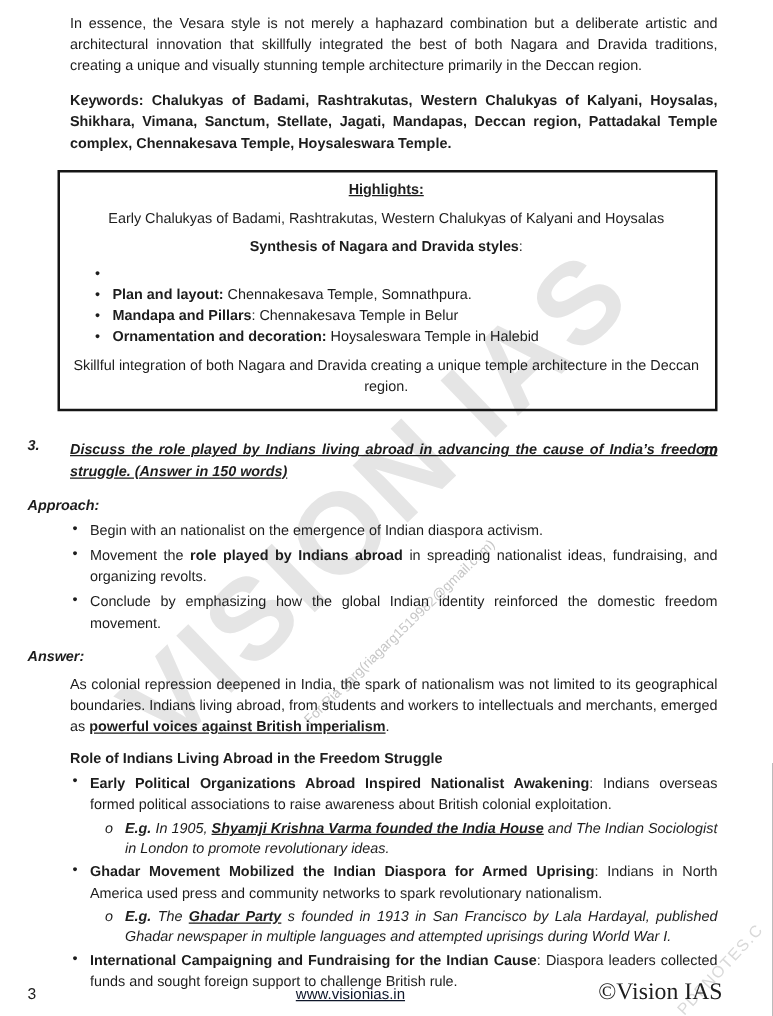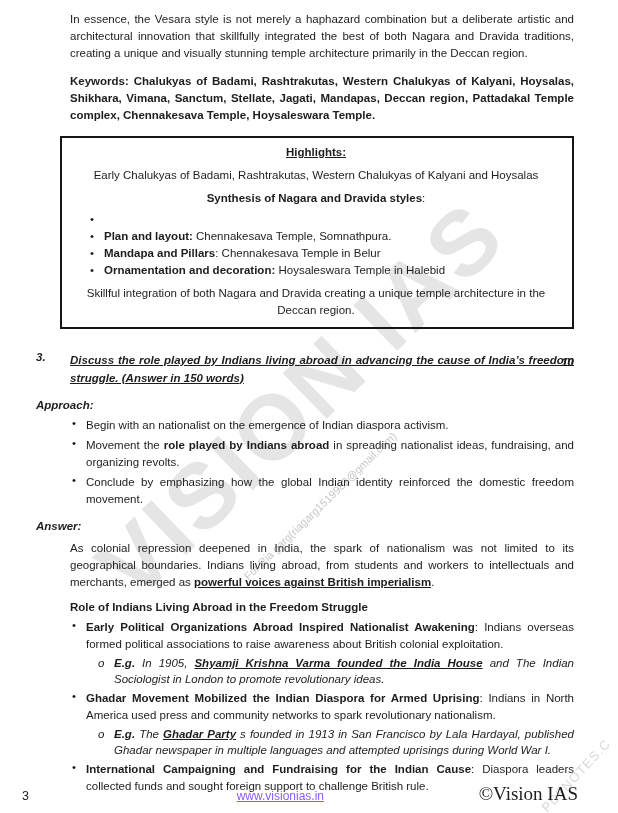--- a/index.html
+++ b/index.html
@@ -18,21 +18,21 @@
   .wm-email{
     position:absolute;left:200px;top:500px;width:240px;text-align:center;
     transform:rotate(-44deg);font-size:11px;color:#c7c7c7;white-space:nowrap;z-index:0;
   }
   .wm-corner{
     position:absolute;right:-28px;bottom:30px;width:140px;text-align:center;
     transform:rotate(-47deg);font-size:13px;color:#d9d9d9;white-space:nowrap;z-index:0;
     letter-spacing:1px;
   }
   
-  .content{position:relative;z-index:1;padding-left:14px;}
+  .content{position:relative;z-index:1;}
   .p-body{margin:0 44px 0 56px;text-align:justify;line-height:17px;}
   .p-first{padding-top:11px;}
   .p-keywords{margin-top:11px;font-weight:bold;}
   
   .hbox{margin:12px 44px 0 46px;border:2px solid #151515;padding:6px 12px 8px 10px;line-height:17px;text-align:center;}
   .hb-title{font-weight:bold;text-decoration:underline;}
   .hb-line{margin-top:6px;}
   .hb-syn{margin-top:6px;}
   .hb-syn b{font-weight:bold;}
   .hb-bullets{margin:4px 0 0 0;padding:0;list-style:none;}
@@ -55,21 +55,21 @@
   .sub-row{display:flex;margin:2px 0 0 26px;font-style:italic;line-height:16px;}
   .s-mark{flex:none;width:16px;}
   .s-text{flex:1;text-align:justify;}
   .emph-u{font-weight:bold;text-decoration:underline;}
   .ans-intro{margin-top:8px;}
   .ans-heading{margin:10px 44px 0 56px;font-weight:bold;}
   
   .footer{position:absolute;left:22px;right:40px;bottom:8px;display:flex;align-items:baseline;z-index:1;}
   .f-page{flex:none;width:60px;font-size:12.5px;}
   .f-center{flex:1;text-align:center;}
-  .f-link{color:#8b5cf6;text-decoration:underline;cursor:pointer;font-size:12px;}
+  .f-link{color:#0f172a;text-decoration:underline;cursor:pointer;font-size:12px;}
   .f-copy{flex:none;font-family:"Liberation Serif",serif;font-size:19px;}
 </style>
 </head>
 <body>
 
 <div class="page">
 
   <div class="wm-main">VISION IAS</div>
   <div class="wm-email">For Ria garg(riagarg1519982@gmail.com)</div>
   <div class="wm-corner">PDFNOTES.C</div>

